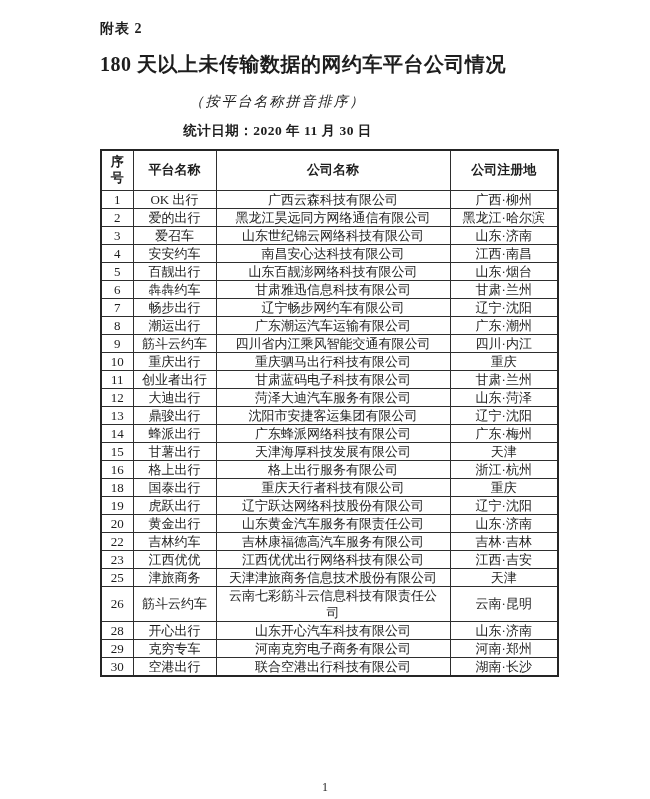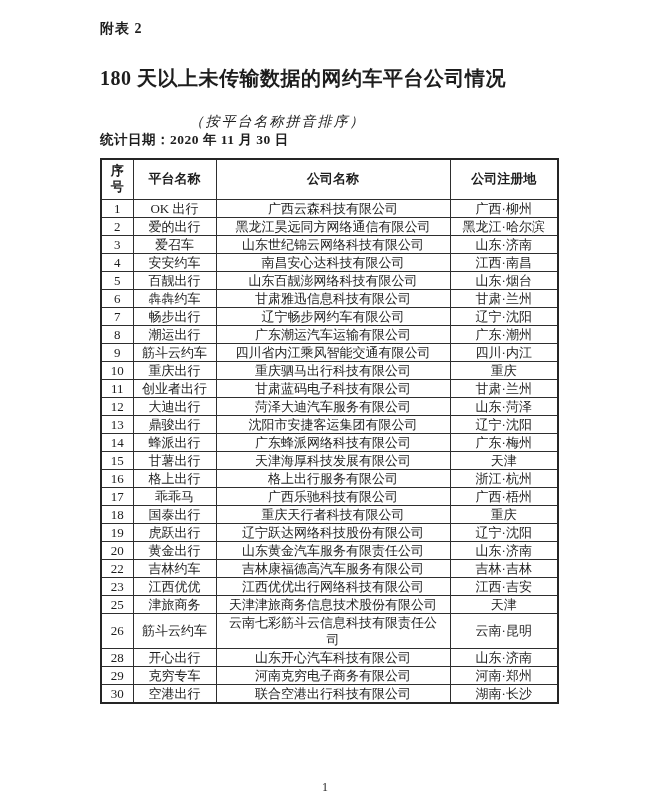--- a/index.html
+++ b/index.html
@@ -23,38 +23,38 @@
     width: 363px;
     padding-left: 8px;
   }
   .annex-label {
     margin-top: 20px;
     font-size: 14px;
     font-weight: bold;
     letter-spacing: 1px;
   }
   .doc-title {
-    margin-top: 26px;
+    margin-top: 12px;
     text-align: left;
     font-size: 20px;
     font-weight: bold;
     line-height: 28px;
     letter-spacing: 0.5px;
     white-space: nowrap;
   }
   .doc-subtitle {
-    margin-top: 21px;
+    margin-top: 15px;
     text-align: center;
     font-size: 14px;
     font-style: italic;
     letter-spacing: 2px;
   }
   .date-line {
-    margin-top: 0;
-    text-align: left;
+    margin-top: 11px;
+    text-align: center;
     font-size: 13.5px;
     font-weight: bold;
     letter-spacing: 0.5px;
   }
   table.data-table {
     margin-top: 9px;
     width: 457px;
     table-layout: fixed;
     border-collapse: collapse;
     border: 2px solid #252525;
@@ -213,26 +213,20 @@
             <td class="cell-company">天津海厚科技发展有限公司</td>
             <td class="cell-location">天津</td>
           </tr>
           <tr>
             <td class="cell-no">16</td>
             <td class="cell-platform">格上出行</td>
             <td class="cell-company">格上出行服务有限公司</td>
             <td class="cell-location">浙江·杭州</td>
           </tr>
           <tr>
-            <td class="cell-no">17</td>
-            <td class="cell-platform">乖乖马</td>
-            <td class="cell-company">广西乐驰科技有限公司</td>
-            <td class="cell-location">广西·梧州</td>
-          </tr>
-          <tr>
             <td class="cell-no">18</td>
             <td class="cell-platform">国泰出行</td>
             <td class="cell-company">重庆天行者科技有限公司</td>
             <td class="cell-location">重庆</td>
           </tr>
           <tr>
             <td class="cell-no">19</td>
             <td class="cell-platform">虎跃出行</td>
             <td class="cell-company">辽宁跃达网络科技股份有限公司</td>
             <td class="cell-location">辽宁·沈阳</td>

